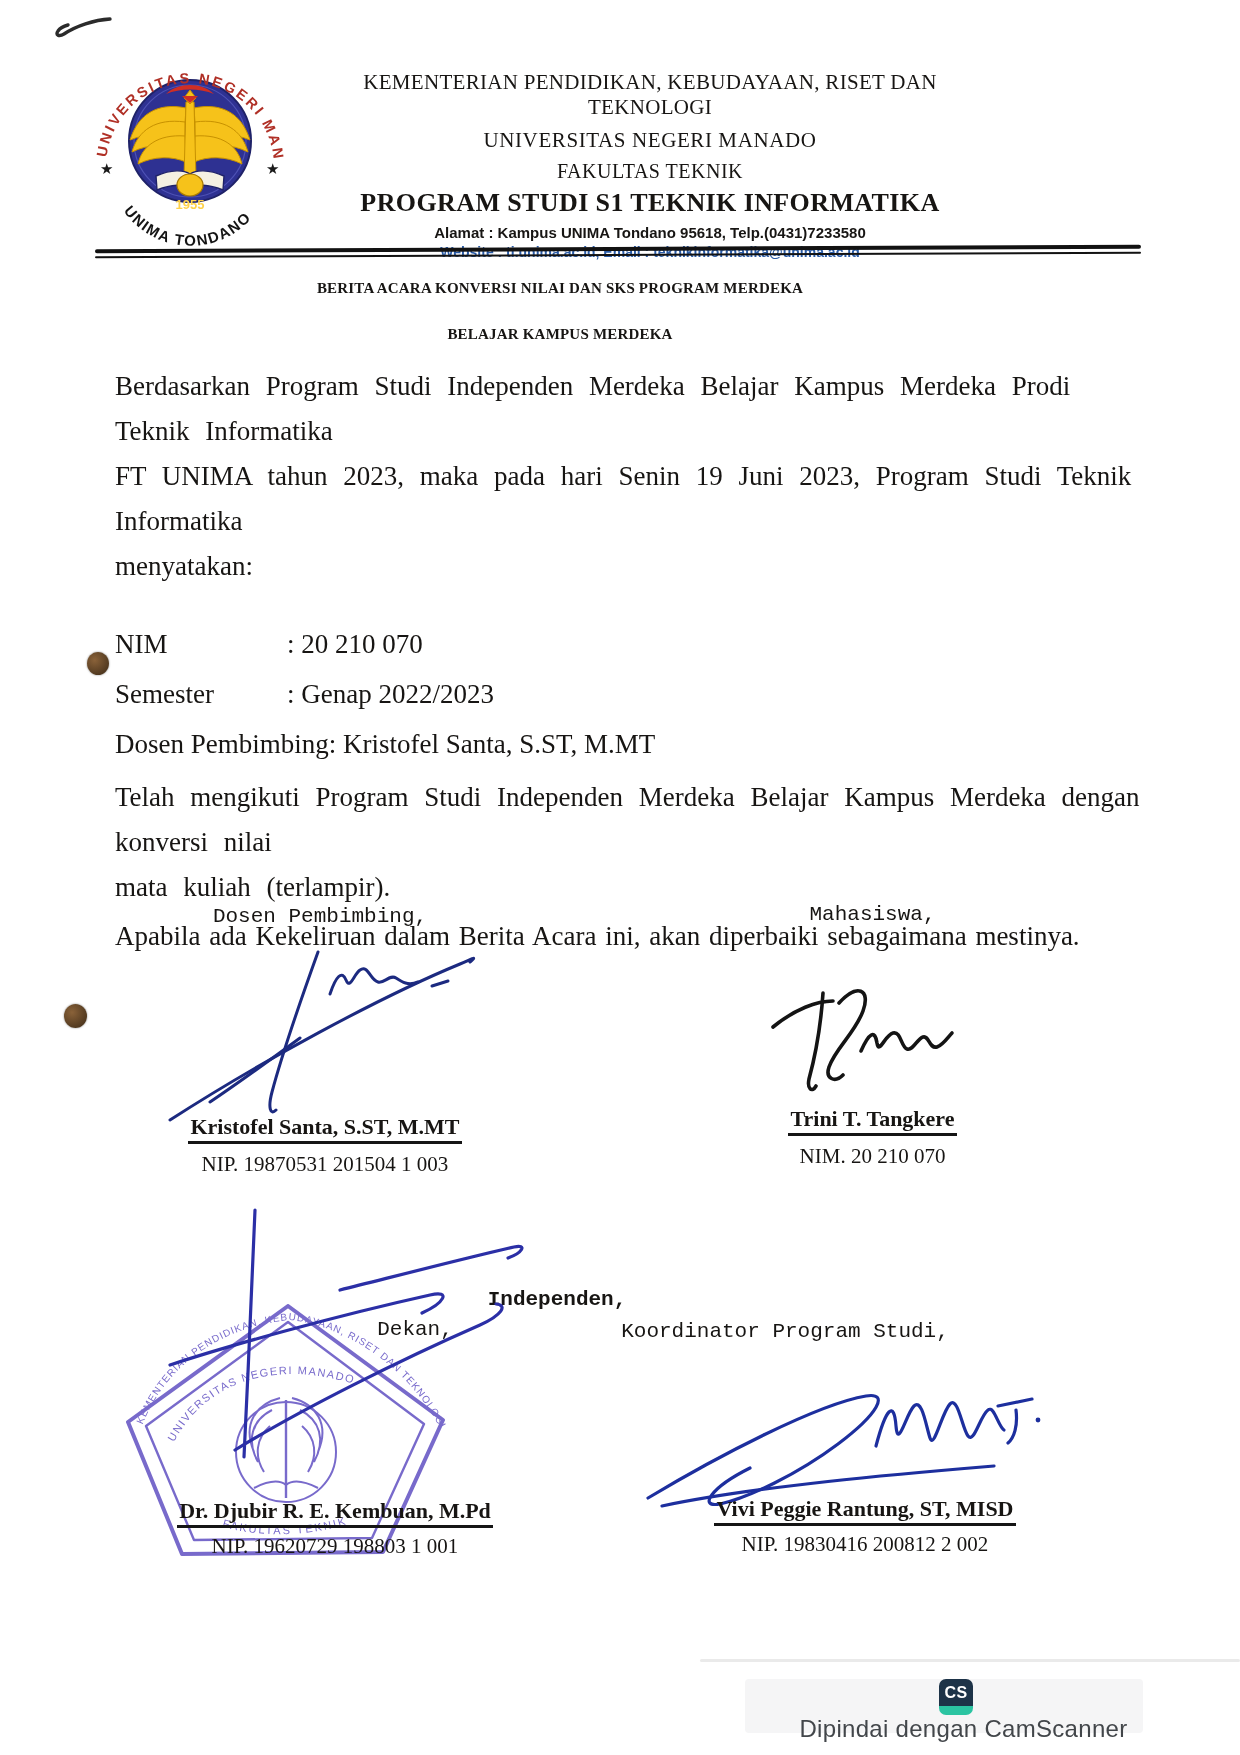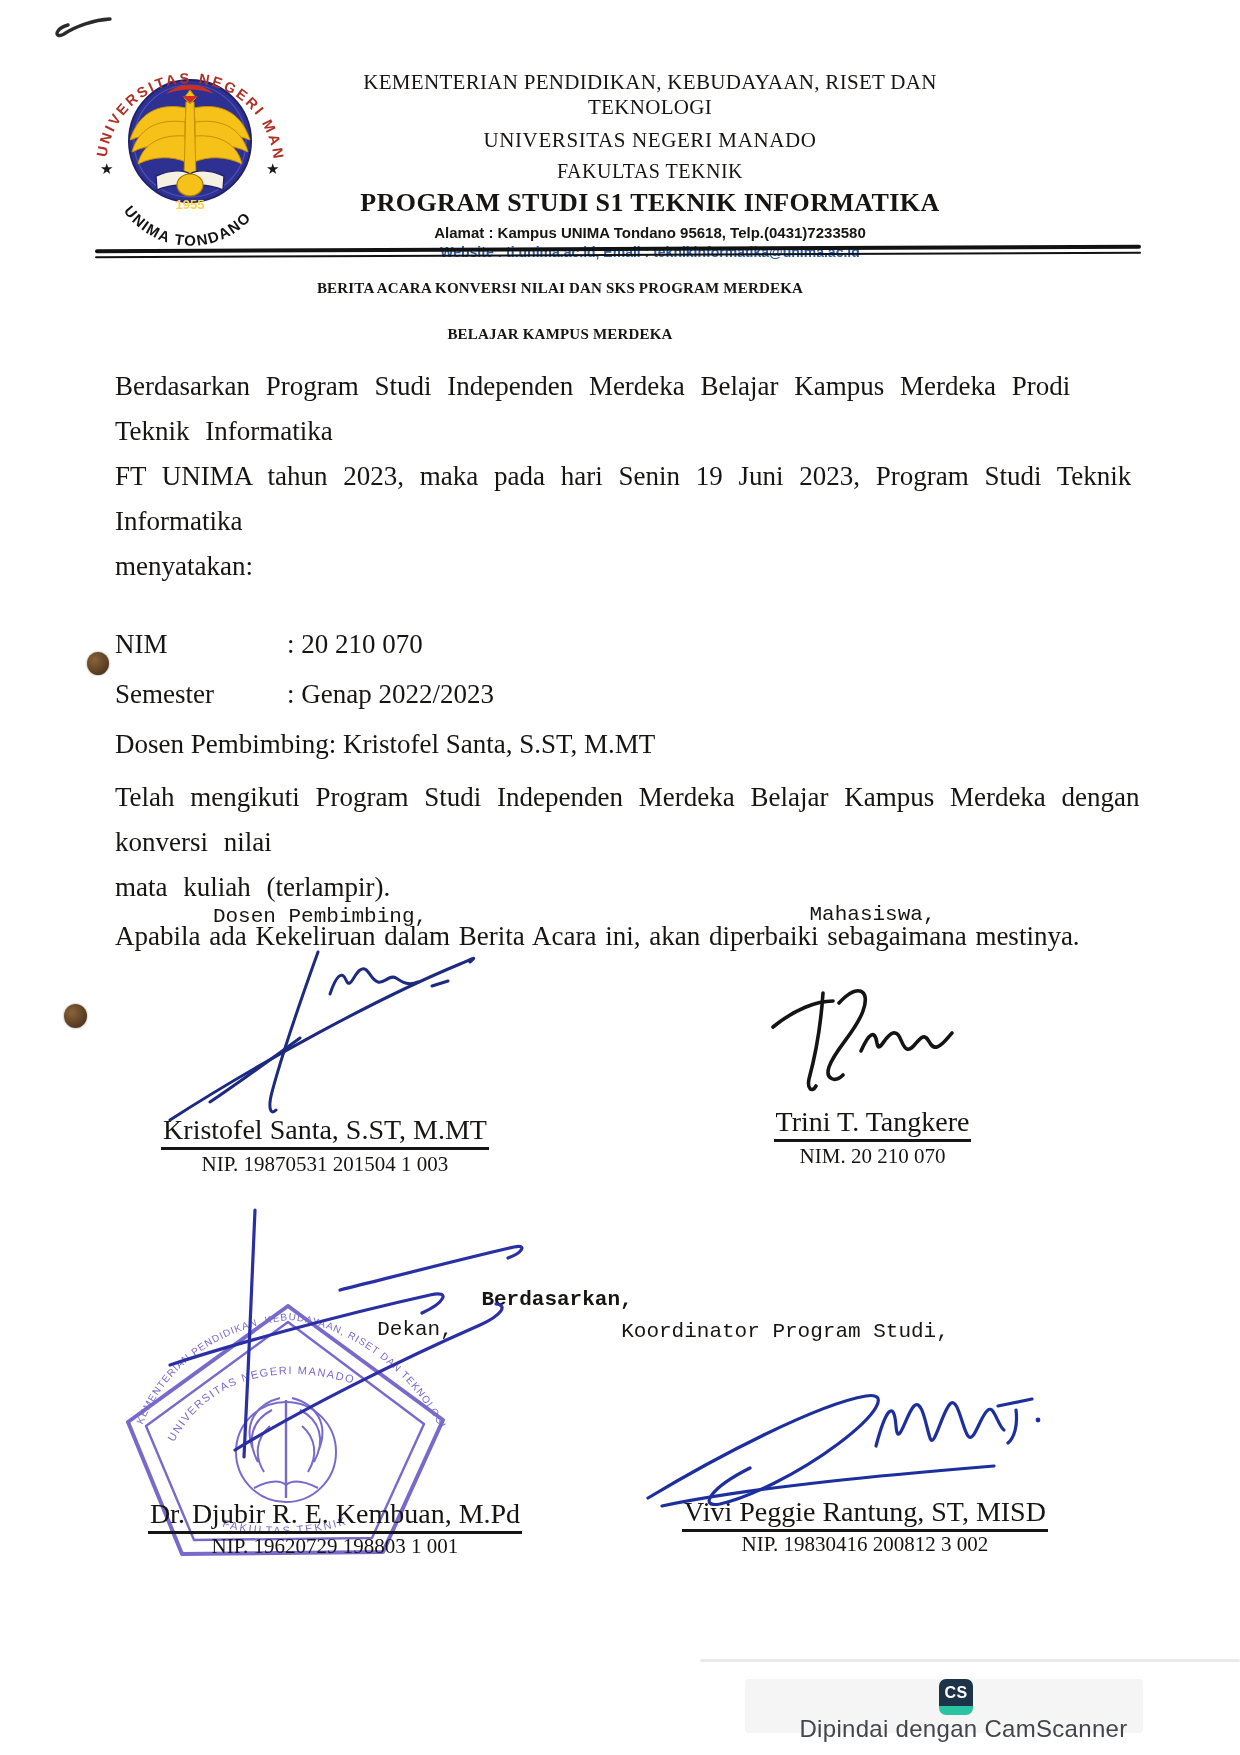--- a/index.html
+++ b/index.html
@@ -35,21 +35,21 @@
   .para { line-height:45px; }
   .ws-wide { word-spacing:9px; }
   .fields { margin-top:30px; }
   .field-row { display:flex; height:50px; line-height:50px; }
   .field-label { min-width:172px; }
   .statement { margin-top:6px; }
   .closing { margin-top:4px; word-spacing:2px; }
 
   
   .sig-role { font-size:21px;font-family:Liberation Mono, monospace; }
-  .sig-name { font-size:28px; font-weight:normal; }
+  .sig-name { font-size:22px; font-weight:bold; }
   .sig-name span { display:inline-block; border-bottom:3px solid #151515; padding:0 2px 1px; }
   .sig-id { font-size:21px; margin-top:4px; }
   .t-center { text-align:center; }
   .bold { font-weight:bold; }
 
   
   .hole { border-radius:50%; background:radial-gradient(circle at 35% 35%, #8a6239 0%, #5f4326 55%, #3c2a16 100%); box-shadow:0 0 2px rgba(0,0,0,.5); }
   .scan-streak { background:rgba(90,90,90,.28); border-radius:2px; }
 
   
@@ -182,21 +182,21 @@
   <div class="abs sig-name t-center" style="left:110px; top:1114px; width:430px;">
     <span>Kristofel Santa, S.ST, M.MT</span>
   </div>
   <div class="abs sig-id t-center" style="left:110px; top:1148px; width:430px;">NIP. 19870531 201504 1 003</div>
 
   <div class="abs sig-name t-center" style="left:655px; top:1106px; width:435px;">
     <span>Trini T. Tangkere</span>
   </div>
   <div class="abs sig-id t-center" style="left:655px; top:1140px; width:435px;">NIM. 20 210 070</div>
 
-  <div class="abs sig-role bold t-center" style="left:57px; top:1288px; width:1000px;">Berdasarkan,</div>
+  <div class="abs sig-role bold t-center" style="left:57px; top:1288px; width:1000px;">Independen,</div>
 
   <div class="abs sig-role t-center" style="left:265px; top:1318px; width:300px;">Dekan,</div>
   <div class="abs sig-role t-center" style="left:585px; top:1320px; width:400px;">Koordinator Program Studi,</div>
 
   <svg class="abs no-events" style="left:118px; top:1300px; opacity:.82;" width="350" height="270" viewBox="0 0 350 270">
     <defs>
       <path id="stTop" d="M22 132 C44 66 104 26 172 20 C240 28 296 78 322 128"></path>
       <path id="stInner" d="M52 150 C82 84 152 58 236 84"></path>
       <path id="stBottom" d="M92 222 C132 240 204 238 250 216"></path>
     </defs>
@@ -244,21 +244,21 @@
   </svg>
 
   <div class="abs sig-name t-center" style="left:115px; top:1498px; width:440px;">
     <span>Dr. Djubir R. E. Kembuan, M.Pd</span>
   </div>
   <div class="abs sig-id t-center" style="left:115px; top:1530px; width:440px;">NIP. 19620729 198803 1 001</div>
 
   <div class="abs sig-name t-center" style="left:645px; top:1496px; width:440px;">
     <span>Vivi Peggie Rantung, ST, MISD</span>
   </div>
-  <div class="abs sig-id t-center" style="left:645px; top:1528px; width:440px;">NIP. 19830416 200812 3 002</div>
+  <div class="abs sig-id t-center" style="left:645px; top:1528px; width:440px;">NIP. 19830416 200812 2 002</div>
 
   <div class="abs hole" style="left:87px; top:652px; width:22px; height:23px;"></div>
   <div class="abs hole" style="left:64px; top:1004px; width:23px; height:24px;"></div>
   <div class="abs scan-streak" style="left:700px; top:1659px; width:540px; height:3px; opacity:.45;"></div>
 
   <div class="abs cs-bar">
     <div class="cs-icon">
       <div class="cs-icon-top">CS</div>
       <div class="cs-icon-bottom"></div>
     </div>

